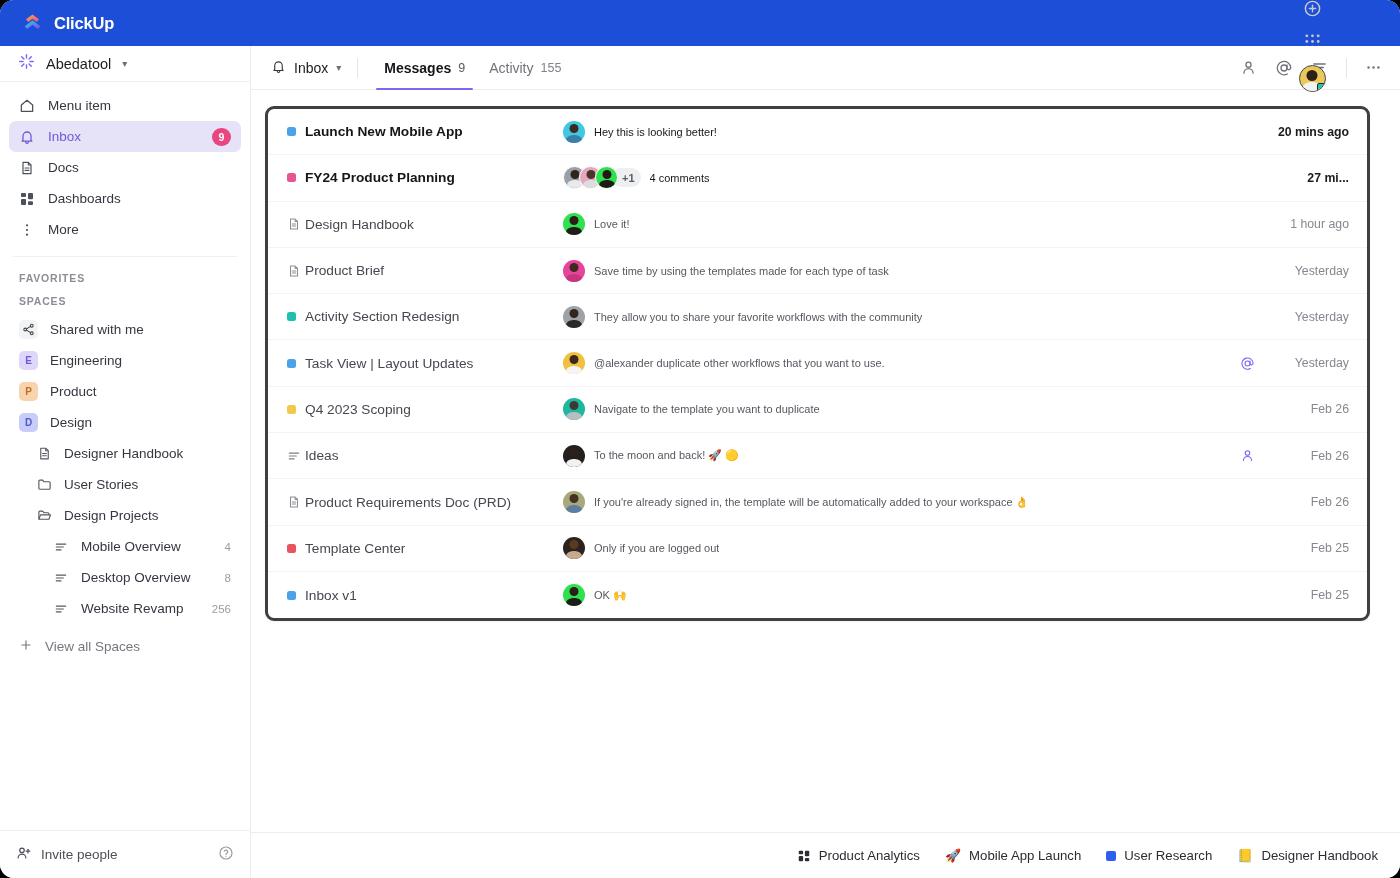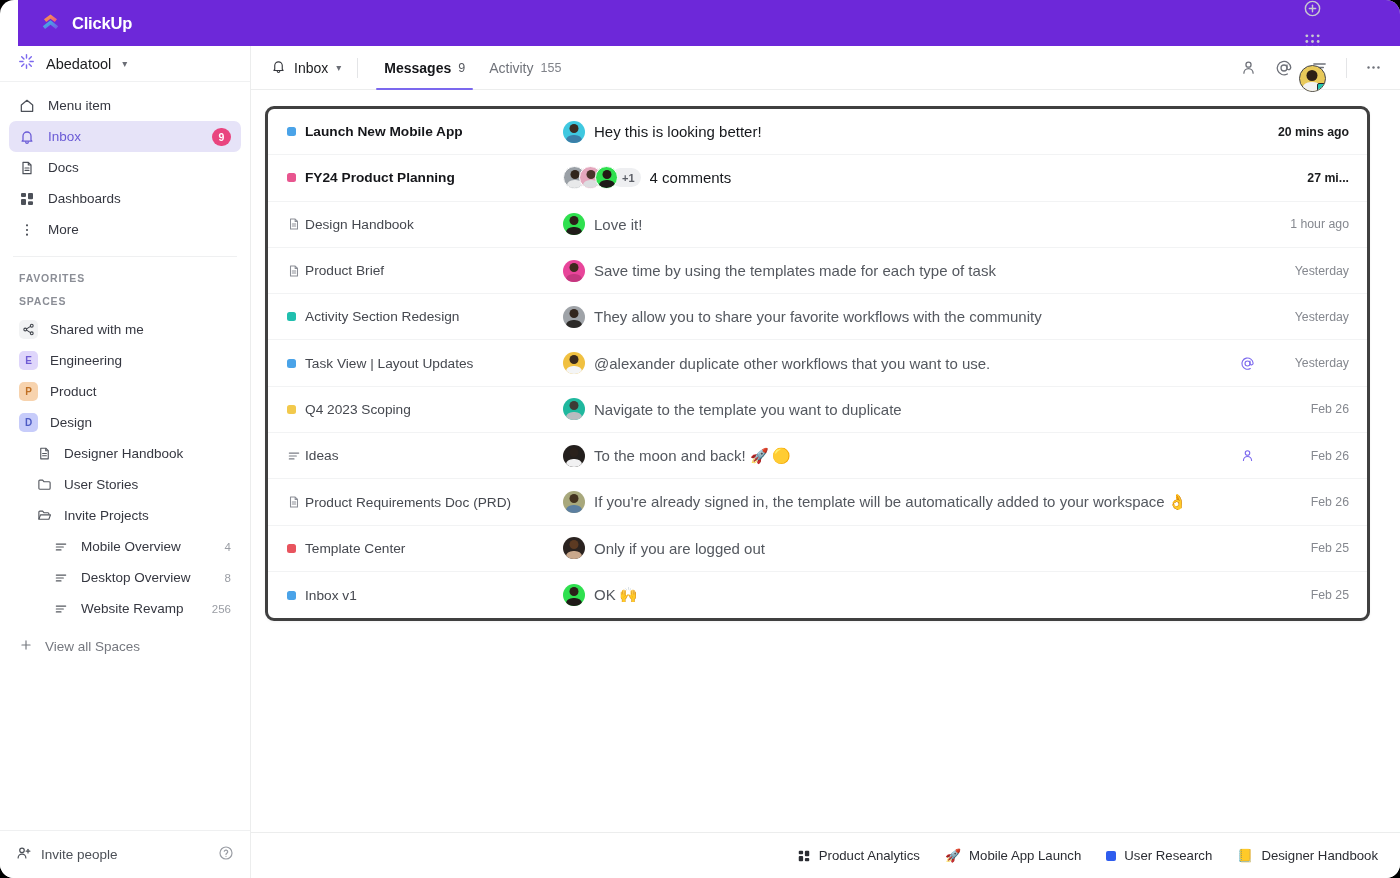--- a/index.html
+++ b/index.html
@@ -20,26 +20,25 @@
     background: #ffffff;
     border-radius: 14px;
     overflow: hidden;
     display: flex;
     flex-direction: column;
   }
 
   
   .topbar {
     height: 46px;
-    background: #6d28d9;
+    background: #1d4ed8;
     display: flex;
     align-items: center;
     padding: 0 14px 0 22px;
     flex: 0 0 46px;
-    margin-left: 18px;
   }
   .brand { display: flex; align-items: center; gap: 11px; }
   .brand-logo { width: 21px; height: 21px; position: relative; }
   .brand-name {
     color: #ffffff;
     font-size: 16.5px;
     font-weight: bold;
     letter-spacing: -0.2px;
   }
   .topbar-right {
@@ -337,21 +336,21 @@
     font-size: 11px;
     font-weight: bold;
     border-radius: 11px;
     height: 19px;
     display: flex; align-items: center;
     padding: 0 6px 0 11px;
     margin-left: 0px;
   }
 
   .row-text {
-    font-size: 15px;
+    font-size: 11px;
     color: #54585f;
     white-space: nowrap;
     overflow: hidden;
     text-overflow: ellipsis;
   }
   .msg-row.unread .row-text { color: #16181c; }
   .row-text.strong { color: #232529; }
 
   .row-right {
     display: flex; align-items: center; gap: 12px;
@@ -587,21 +586,21 @@
           <span class="sub-label">User Stories</span>
         </div>
 
         <div class="sub-item">
           <span class="sub-ico">
             <svg width="15" height="15" viewBox="0 0 24 24" fill="none" stroke="currentColor" stroke-width="1.8" stroke-linejoin="round">
               <path d="M3 18 V6.5 a1.5 1.5 0 0 1 1.5-1.5 H9 l2 2.5 h6.5 a1.5 1.5 0 0 1 1.5 1.5 v1.5"></path>
               <path d="M3 18 l2.6-7 h16 l-2.6 7 Z"></path>
             </svg>
           </span>
-          <span class="sub-label">Invite  Projects</span>
+          <span class="sub-label">Design  Projects</span>
         </div>
 
         <div class="sub-item lvl2">
           <span class="sub-ico">
             <svg width="14" height="14" viewBox="0 0 24 24" stroke="currentColor" stroke-width="2" stroke-linecap="round">
               <line x1="4" y1="7" x2="20" y2="7"></line>
                 <line x1="4" y1="12" x2="16" y2="12"></line>
                 <line x1="4" y1="17" x2="12" y2="17"></line>
             </svg>
           </span>

